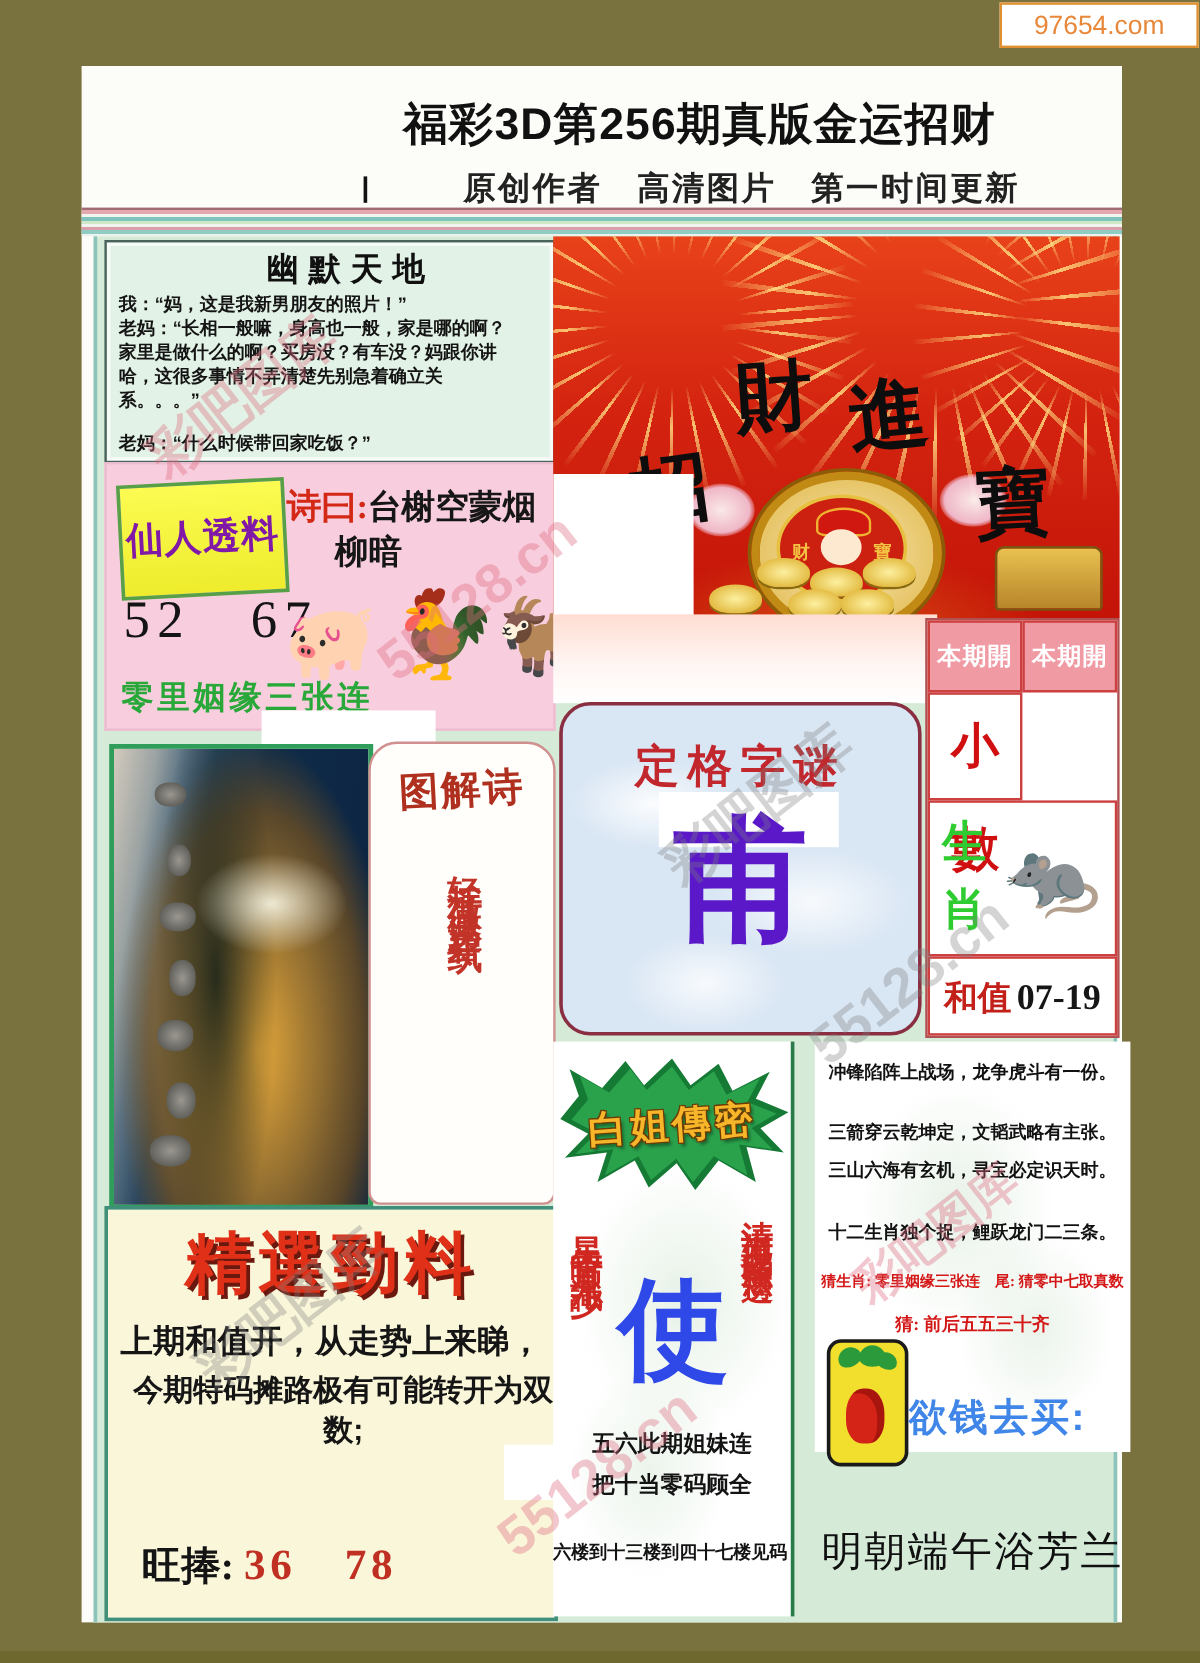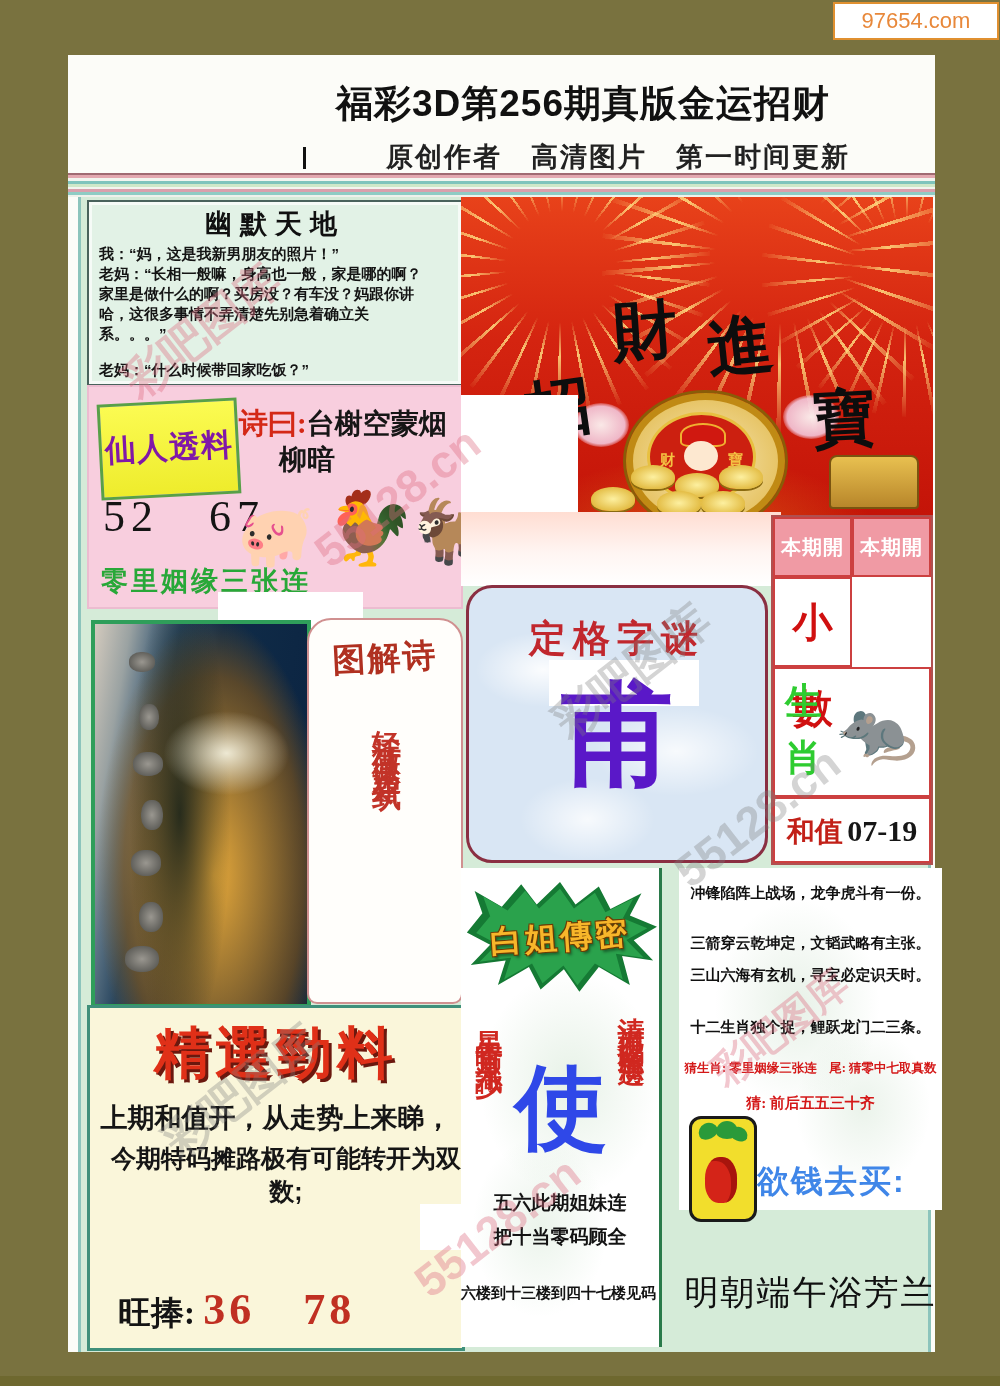--- a/index.html
+++ b/index.html
@@ -34,21 +34,21 @@
   }
   
   .content{
     left:10px;top:142px;width:847px;height:1155px;background:#d5ebd8;
     border-left:3px solid #8cc4bc;border-right:3px solid #8cc4bc;
   }
   .serif{font-family:"Liberation Serif","DejaVu Serif",serif;}
   
   .humor{left:6px;top:3px;width:372px;height:182px;background:#e2f2e6;
     border:2px solid #49625c;box-shadow:inset 0 0 0 3px #f6fbf7;}
-  .humor-title{left:0;top:4px;width:100%;text-align:center;font-size:27px;font-weight:bold;color:#101010;letter-spacing:8px;}
+  .humor-title{left:0;top:4px;width:100%;text-align:center;font-size:27px;font-weight:bold;color:#101010;letter-spacing:8px;padding-left:17px;}
   .humor-line{left:10px;width:352px;font-size:15px;font-weight:bold;color:#141414;line-height:20px;}
   
   .xianren{left:6px;top:188px;width:372px;height:220px;background:#f8cede;border:2px solid #ecbcd0;}
   .xr-label{left:10px;top:14px;width:134px;height:90px;
     background:linear-gradient(#fbfb52,#eeec2c);border:3px solid #58a048;
     color:#8018a8;font-size:31px;font-weight:bold;text-align:center;line-height:88px;letter-spacing:1px;
     transform:rotate(-3deg);}
   .xr-shiyue{color:#d42816;font-size:29px;font-weight:bold;}
   .xr-poem{color:#161616;font-size:28px;font-weight:bold;}
   .xr-nums{left:14px;top:100px;font-size:44px;color:#141414;letter-spacing:6px;}
@@ -70,21 +70,21 @@
     letter-spacing:2px;transform:rotate(-3deg);}
   .tj-poem{left:58px;top:86px;height:282px;writing-mode:vertical-rl;
     color:#c23328;font-size:29px;font-weight:bold;letter-spacing:9px;}
   
   .jingxuan{left:6px;top:808px;width:372px;height:340px;background:#faf6da;border:3px solid #3f8f7a;}
   .jx-title{left:0;top:8px;width:100%;text-align:center;color:#e03018;font-size:56px;font-weight:bold;
     letter-spacing:5px;text-shadow:3px 3px 0 #6b180e;}
   .jx-l1{left:0;top:92px;width:100%;text-align:center;font-size:27px;font-weight:bold;color:#151515;}
   .jx-l2{left:0;top:134px;width:100%;text-align:center;font-size:25px;font-weight:bold;color:#151515;padding-left:10px;}
   .jx-wang{left:28px;top:272px;font-size:33px;font-weight:bold;color:#141414;}
-  .jx-wangnum{font-size:44px;color:#c03022;letter-spacing:4px;}
+  .jx-wangnum{font-size:36px;color:#c03022;letter-spacing:4px;}
   
   .festive{left:380px;top:0;width:472px;height:318px;overflow:hidden;
     background:
       radial-gradient(260px 120px at 50% 108%,rgba(255,200,40,.35),transparent 70%),
       linear-gradient(180deg,#e8421a 0%,#d42410 45%,#c41408 100%);}
   .burst{position:absolute;border-radius:50%;
     background:repeating-conic-gradient(rgba(255,222,130,.85) 0deg 1.6deg,transparent 1.6deg 12deg);
     -webkit-mask:radial-gradient(circle,transparent 26%,#000 42%,transparent 72%);
     mask:radial-gradient(circle,transparent 26%,#000 42%,transparent 72%);}
   .fest-char{position:absolute;color:#0d0d0d;font-weight:bold;}

